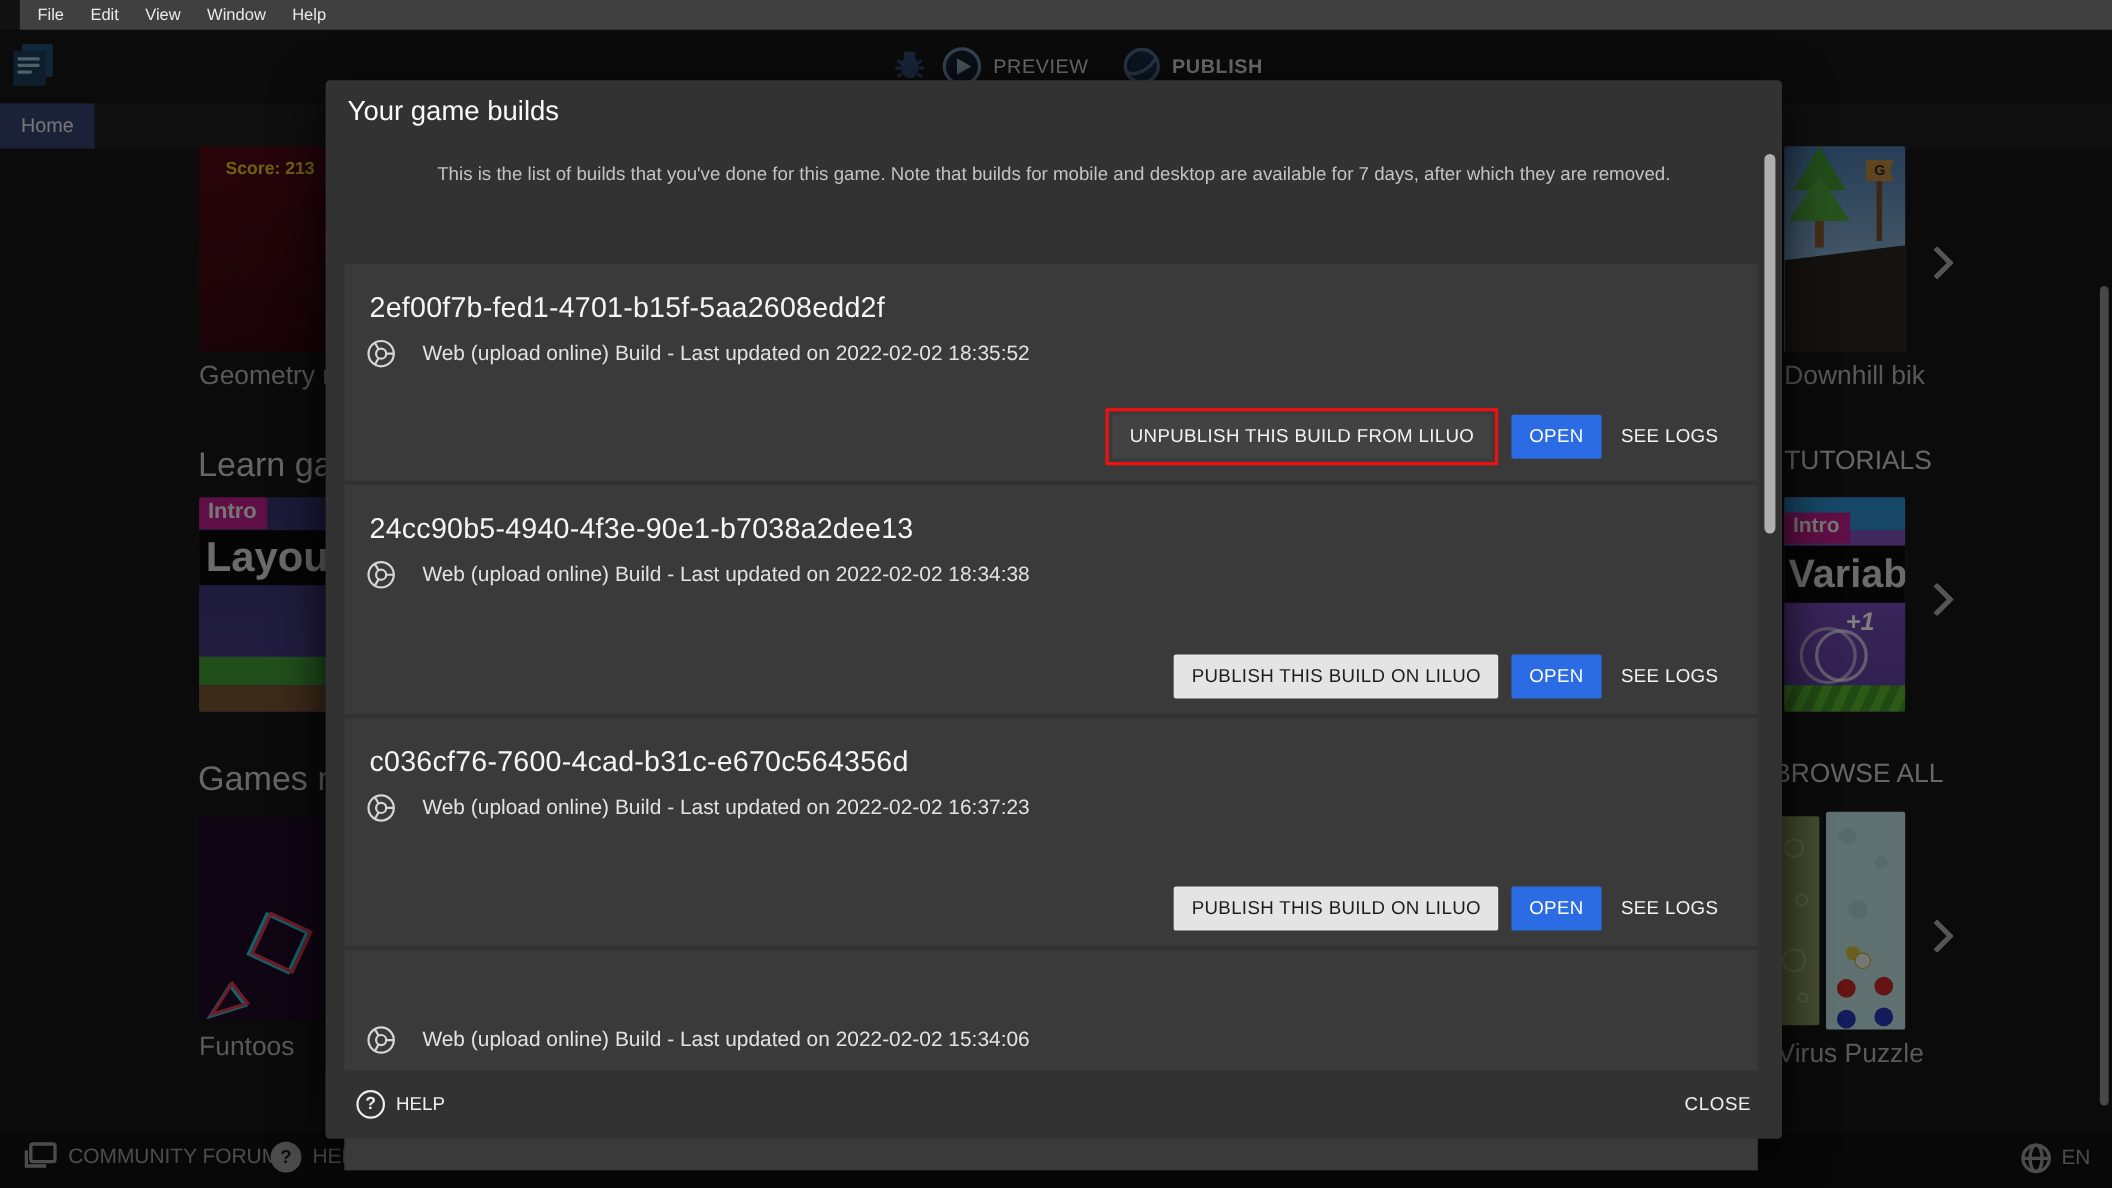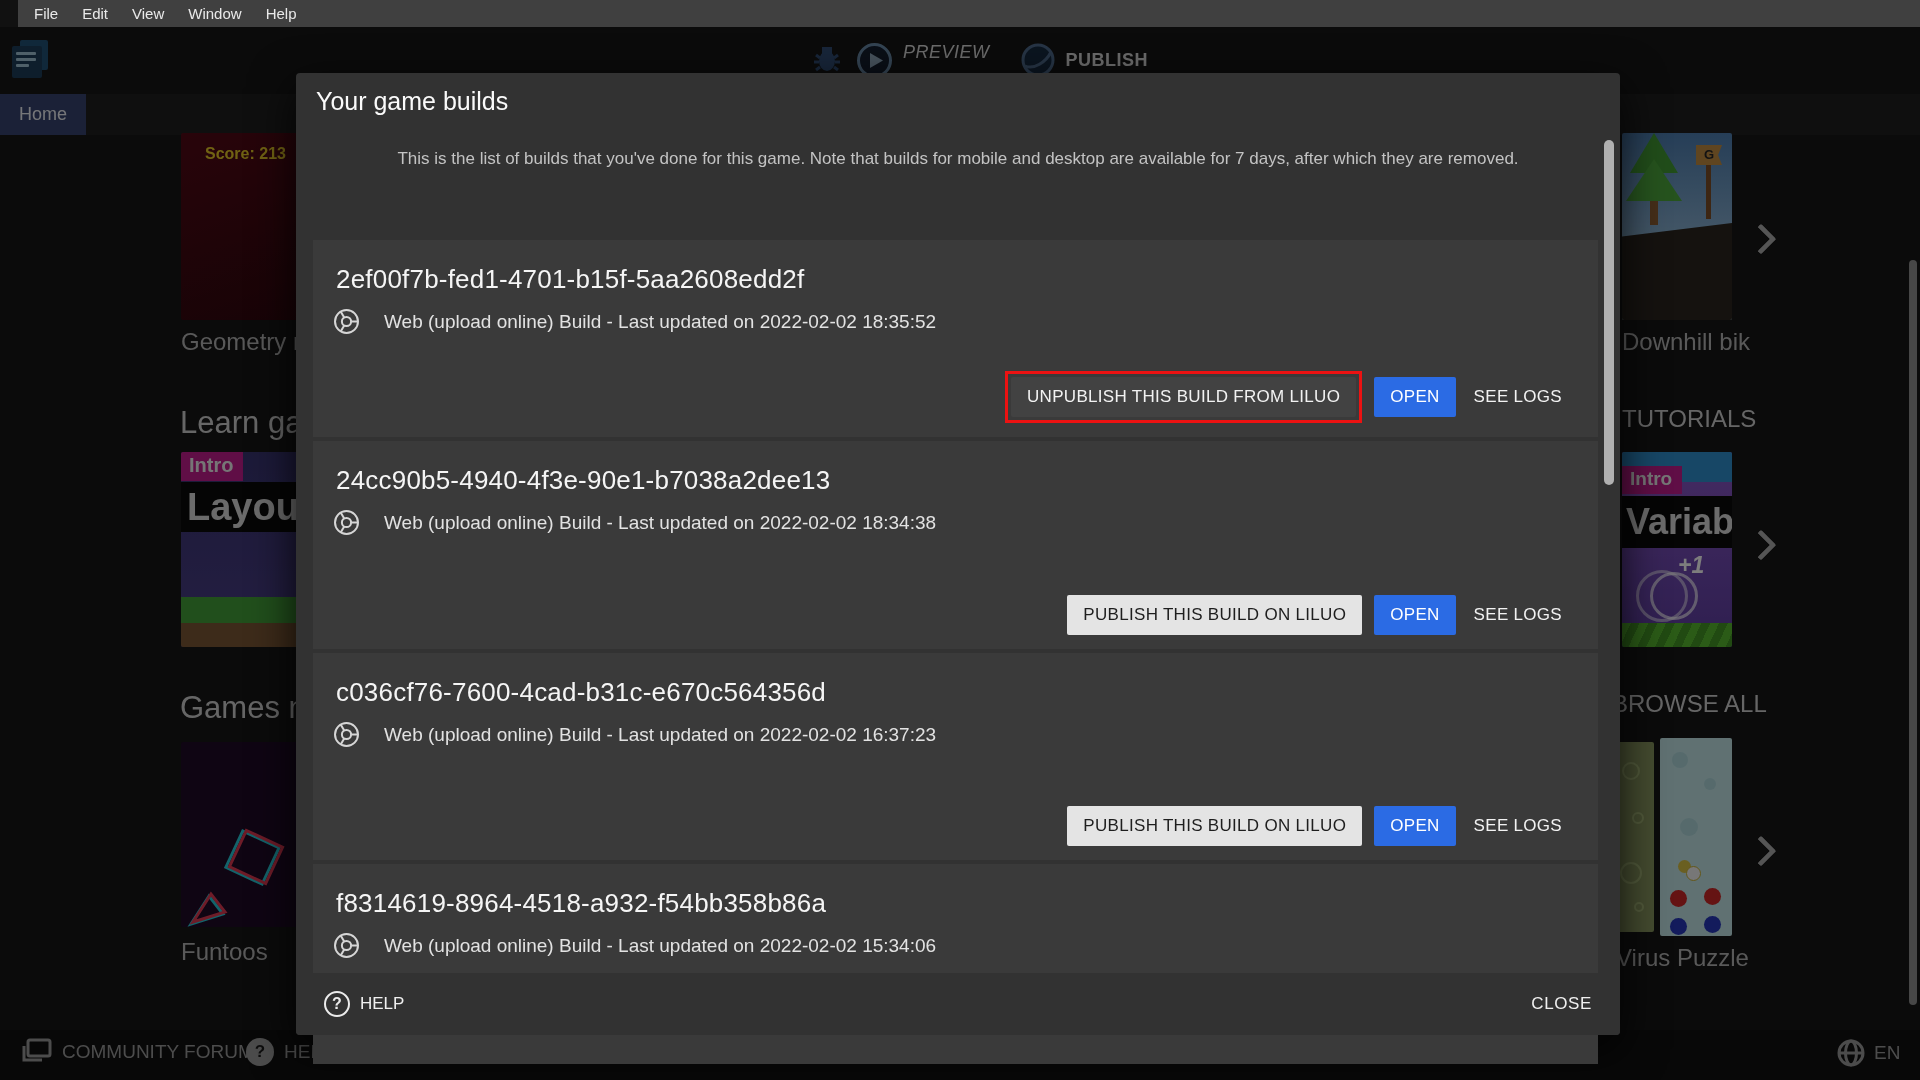--- a/index.html
+++ b/index.html
@@ -126,21 +126,21 @@
           <g stroke="#2c4a74" stroke-width="3">
             <line x1="6" y1="14" x2="10" y2="17"></line>
               <line x1="28" y1="14" x2="24" y2="17"></line>
             <line x1="4" y1="21" x2="9" y2="21"></line>
               <line x1="30" y1="21" x2="25" y2="21"></line>
             <line x1="6" y1="29" x2="10" y2="26"></line>
               <line x1="28" y1="29" x2="24" y2="26"></line>
           </g>
         </svg>
       </span>
-      <span style="display:flex;gap:10px;font-style:italic;">
+      <span style="display:flex;align-items:center;gap:10px;">
         <svg width="37" height="37" viewBox="0 0 37 37">
           <circle cx="18.5" cy="18.5" r="16" fill="#0f1a2a" stroke="#6889a8" stroke-width="3"></circle>
           <polygon points="14,11 27,18.5 14,26" fill="#8fa8bd"></polygon>
         </svg>
         <span class="tb-label">PREVIEW</span>
       </span>
       <span style="display:flex;align-items:center;gap:10px;margin-left:18px;font-weight:bold;">
         <svg width="36" height="36" viewBox="0 0 36 36">
           <circle cx="18" cy="18" r="15" fill="#12263e" stroke="#4c6a8c" stroke-width="3"></circle>
           <path d="M5 24 C 14 28, 26 20, 31 10" stroke="#4c6a8c" stroke-width="3" fill="none"></path>
@@ -320,21 +320,20 @@
           <span>Web (upload online) Build - Last updated on 2022-02-02 16:37:23</span>
         </div>
         <div class="build-actions">
           <button class="btn btn-light">PUBLISH THIS BUILD ON LILUO</button>
           <button class="btn btn-blue">OPEN</button>
           <button class="btn btn-text">SEE LOGS</button>
         </div>
       </div>
 
       <div class="build-card h4">
-        <div class="build-id">f8314619-8964-4518-a932-f54bb358b86a</div>
         <div class="build-sub">
           <svg width="27" height="27" viewBox="0 0 27 27">
             <circle cx="13.5" cy="13.5" r="11.5" fill="none" stroke="#d6d6d6" stroke-width="2"></circle>
             <circle cx="13.5" cy="13.5" r="4.6" fill="none" stroke="#d6d6d6" stroke-width="2"></circle>
             <line x1="18" y1="13.5" x2="25" y2="13.5" stroke="#d6d6d6" stroke-width="2"></line>
             <line x1="11.2" y1="17.5" x2="7.7" y2="23.6" stroke="#d6d6d6" stroke-width="2"></line>
             <line x1="11.2" y1="9.5" x2="7.7" y2="3.4" stroke="#d6d6d6" stroke-width="2"></line>
           </svg>
           <span>Web (upload online) Build - Last updated on 2022-02-02 15:34:06</span>
         </div>

